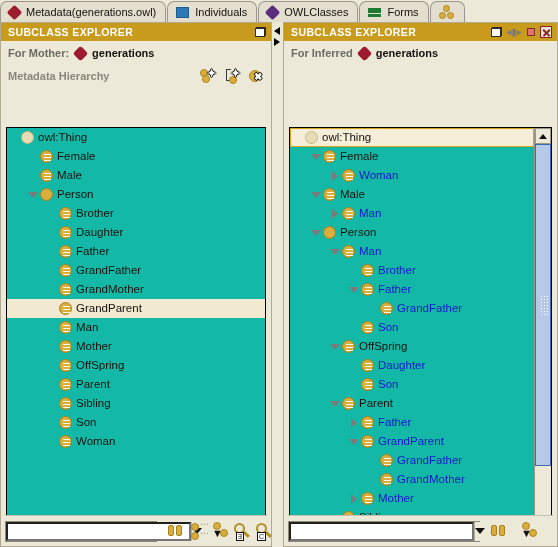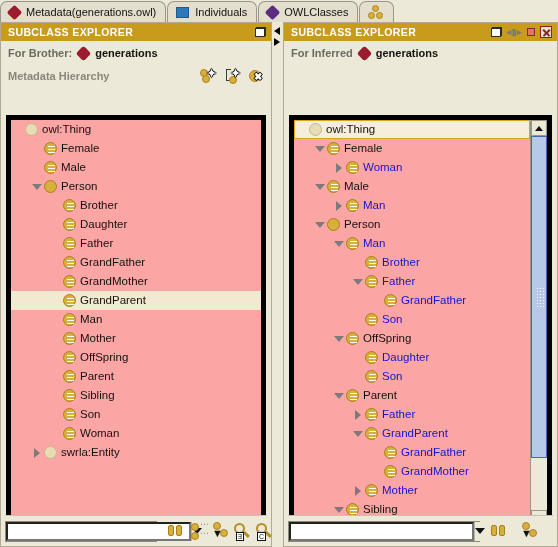--- a/index.html
+++ b/index.html
@@ -219,23 +219,24 @@
   }
   .m-disk::after {
     content:""; position:absolute; left:3px; top:8px; width:7px; height:4px;
     background:#e6e4f5;
   }
 
   
   .tree-wrap {
     position: absolute;
     left: 5px; right: 5px;
-    background: #fca5a5;
-    border: 5px solid #000000;
+    background: #14b8a6;
+    border: 1px solid #000000;
     overflow: hidden;
+    margin-top: 12px;
   }
   #tree-left  { top: 92px; height: 416px; left: 5px; width: 260px; }
   #tree-right { top: 92px; height: 416px; left: 5px; width: 263px; }
 
   .tree-scroll { position: absolute; inset: 0; overflow: hidden; }
   #tree-right .tree-scroll { right: 17px; }
 
   .node {
     height: 19px;
     display: flex; align-items: center;
@@ -382,39 +383,45 @@
     </div>
     <div class="tab">
       <span class="ico ico-square-blue"></span>
       <span class="tab-label">Individuals</span>
     </div>
     <div class="tab">
       <span class="ico ico-diamond-purple"></span>
       <span class="tab-label">OWLClasses</span>
     </div>
     <div class="tab">
+      <span class="ico ico-forms">
+          <span></span>
+        </span>
+      <span class="tab-label">Forms</span>
+    </div>
+    <div class="tab">
       <span class="ico ico-triad">
           <i></i>
           <i></i>
           <i></i>
         </span>
     </div>
   </div>
 
   <div class="panel" id="panel-left">
 
     <div class="panel-title">
       <span class="ttl">SUBCLASS EXPLORER</span>
       <span class="title-btns">
         <span class="tb-float"></span>
       </span>
     </div>
 
     <div class="for-project">
-      <span>For Brother:</span>
+      <span>For Mother:</span>
       <span class="dot-red"></span>
       <span class="proj">generations</span>
     </div>
 
     <div class="sec-head">
       <span>Metadata Hierarchy</span>
       <span class="sp"></span>
       <span class="sec-icons">
         <span class="mini">
           <span class="m-dot" style="left:0px;top:1px;"></span>
@@ -532,28 +539,20 @@
             <span class="twisty"></span>
             <span class="nico nico-def"></span>
             <span class="nlabel">Son</span>
           </div>
           <div class="node">
             <span style="width: 38px; flex: 0 0 auto;"></span>
             <span class="twisty"></span>
             <span class="nico nico-def"></span>
             <span class="nlabel">Woman</span>
           </div>
-          <div class="node">
-            <span style="width: 19px; flex: 0 0 auto;"></span>
-            <span class="twisty">
-              <i class="tw-right"></i>
-            </span>
-            <span class="nico nico-thing"></span>
-            <span class="nlabel">swrla:Entity</span>
-          </div>
         </div>
     </div>
 
     <div class="sep-line"></div>
 
     <div class="bottombar">
       <div class="combo" id="combo-left">
         <input class="combo-input" value="" style="">
         <span class="combo-arrow">
             <i></i>

